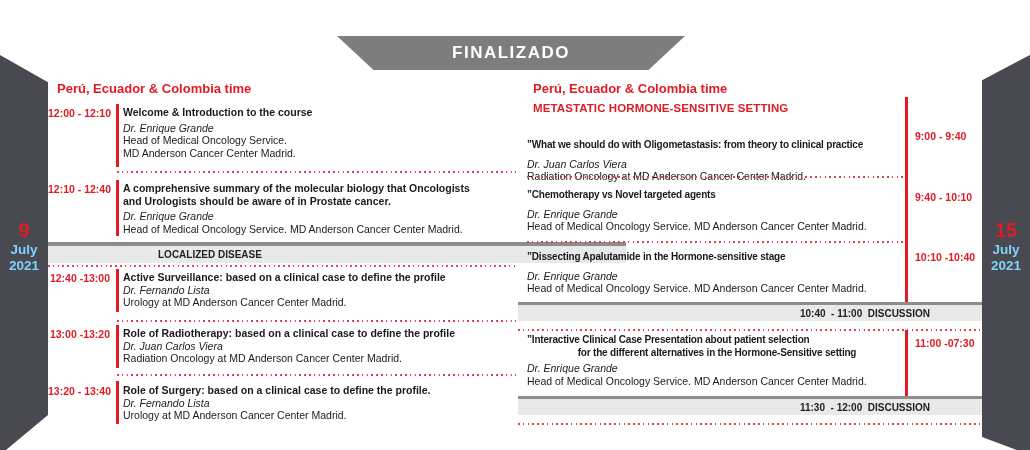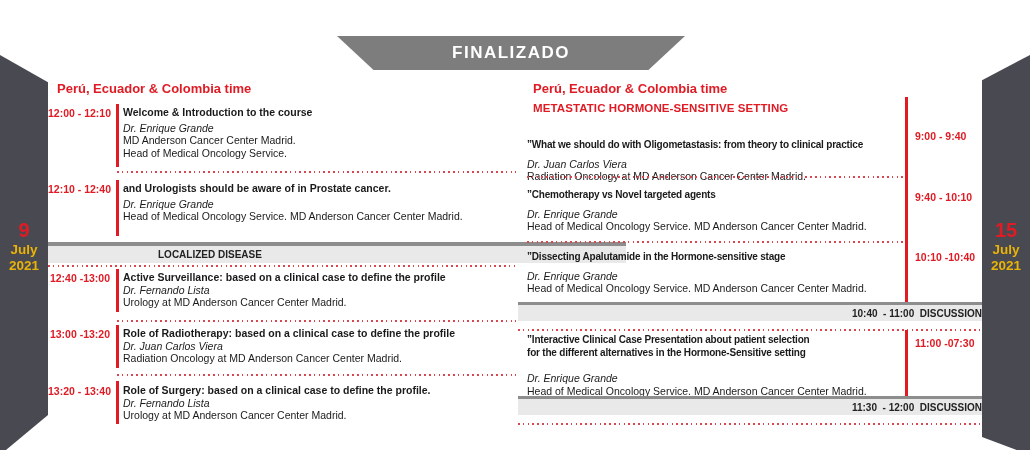--- a/index.html
+++ b/index.html
@@ -16,21 +16,21 @@
     clip-path:polygon(0 0,100% 0,89.5% 100%,10.5% 100%);
     display:flex;align-items:center;justify-content:center;}
   .status-banner span{color:#fff;font-weight:bold;font-size:17px;letter-spacing:1.5px;}
 
   
   .date-panel{top:55px;width:48px;height:400px;background:var(--panel-dark);}
   .date-panel.left{left:0;clip-path:polygon(0 0,100% 6.8%,100% 90%,0 100%);}
   .date-panel.right{left:982px;clip-path:polygon(0 6.3%,100% 0,100% 100%,0 95.5%);}
   .date-inner{position:absolute;top:163px;left:0;width:100%;text-align:center;}
   .date-day{color:var(--accent-red);font-weight:bold;font-size:20px;line-height:24px;}
-  .date-month,.date-year{color:#eab308;font-weight:bold;font-size:13.5px;line-height:16px;}
+  .date-month,.date-year{color:#7dd3fc;font-weight:bold;font-size:13.5px;line-height:16px;}
 
   
   .tz-header{color:var(--accent-red);font-weight:bold;font-size:13px;}
   .section-header{color:var(--accent-red);font-weight:bold;font-size:11.5px;letter-spacing:.1px;}
 
   
   .time{color:var(--accent-red);font-weight:bold;font-size:10.5px;white-space:nowrap;}
   .time-l{left:48px;width:62px;text-align:right;}
   .time-r{left:915px;width:64px;text-align:left;}
   .content-l{left:123px;width:392px;}
@@ -47,21 +47,21 @@
 
   
   .dotline{height:2px;background:repeating-linear-gradient(90deg,var(--dot-red) 0 1.6px,transparent 1.6px 4.8px);}
 
   
   .section-banner{background:var(--section-bg);border-top:4px solid var(--section-border);
     display:flex;align-items:center;font-size:10px;font-weight:600;color:#222;}
   .section-banner.left-b{left:48px;top:242px;width:468px;height:17px;padding-left:110px;box-sizing:content-box;text-align:right;}
   .discussion-banner{left:518px;width:464px;height:19px;background:var(--section-bg);
     border-top:3px solid var(--section-border);display:flex;align-items:center;justify-content:flex-end;
-    box-sizing:border-box;font-size:10px;font-weight:600;color:#222;white-space:pre;}
+    padding-right:52px;box-sizing:border-box;font-size:10px;font-weight:600;color:#222;white-space:pre;}
 </style>
 </head>
 <body>
 
 <div id="poster">
 
   <div class="abs status-banner">
     <span>FINALIZADO</span>
   </div>
 
@@ -81,28 +81,29 @@
     </div>
   </div>
 
   <div class="abs tz-header" style="left:57px;top:81px;">Perú, Ecuador &amp; Colombia time</div>
 
   <div class="abs vrule vrule-l" style="top:104px;height:63px;"></div>
   <div class="abs time time-l" style="top:107px;">12:00 - 12:10</div>
   <div class="abs content-l" style="top:106px;">
     <div class="item-title">Welcome &amp; Introduction to the course</div>
     <div class="item-speaker">Dr. Enrique Grande</div>
+    <div class="item-line">Head of Medical Oncology Service.</div>
     <div class="item-line">MD Anderson Cancer Center Madrid.</div>
-    <div class="item-line">Head of Medical Oncology Service.</div>
   </div>
   <div class="abs dotline" style="left:117px;top:171px;width:399px;"></div>
 
   <div class="abs vrule vrule-l" style="top:180px;height:56px;"></div>
   <div class="abs time time-l" style="top:183px;">12:10 - 12:40</div>
   <div class="abs content-l" style="top:182px;">
+    <div class="item-title" style="margin-bottom:0;">A comprehensive summary of the molecular biology that Oncologists</div>
     <div class="item-title">and Urologists should be aware of in Prostate cancer.</div>
     <div class="item-speaker">Dr. Enrique Grande</div>
     <div class="item-line">Head of Medical Oncology Service. MD Anderson Cancer Center Madrid.</div>
   </div>
 
   <div class="abs section-banner left-b">
     <span>LOCALIZED DISEASE</span>
   </div>
   <div class="abs dotline" style="left:48px;top:265px;width:468px;"></div>
 
@@ -162,21 +163,21 @@
 
   <div class="abs discussion-banner" style="top:302px;">
     <span>10:40  - 11:00  DISCUSSION</span>
   </div>
   <div class="abs dotline" style="left:518px;top:329px;width:463px;"></div>
 
   <div class="abs vrule vrule-r" style="top:330px;height:66px;"></div>
   <div class="abs time time-r" style="top:337px;">11:00 -07:30</div>
   <div class="abs content-r" style="top:334px;">
     <div class="item-title" style="margin-bottom:0;">”Interactive Clinical Case Presentation about patient selection</div>
-    <div class="item-title" style="margin-bottom:13px;">for the different alternatives in the Hormone-Sensitive setting</div>
+    <div class="item-title" style="margin-bottom:3px;text-align:center;">for the different alternatives in the Hormone-Sensitive setting</div>
     <div class="item-speaker">Dr. Enrique Grande</div>
     <div class="item-line">Head of Medical Oncology Service. MD Anderson Cancer Center Madrid.</div>
   </div>
 
   <div class="abs discussion-banner" style="top:396px;">
     <span>11:30  - 12:00  DISCUSSION</span>
   </div>
   <div class="abs dotline" style="left:518px;top:423px;width:463px;"></div>
 
 </div>

